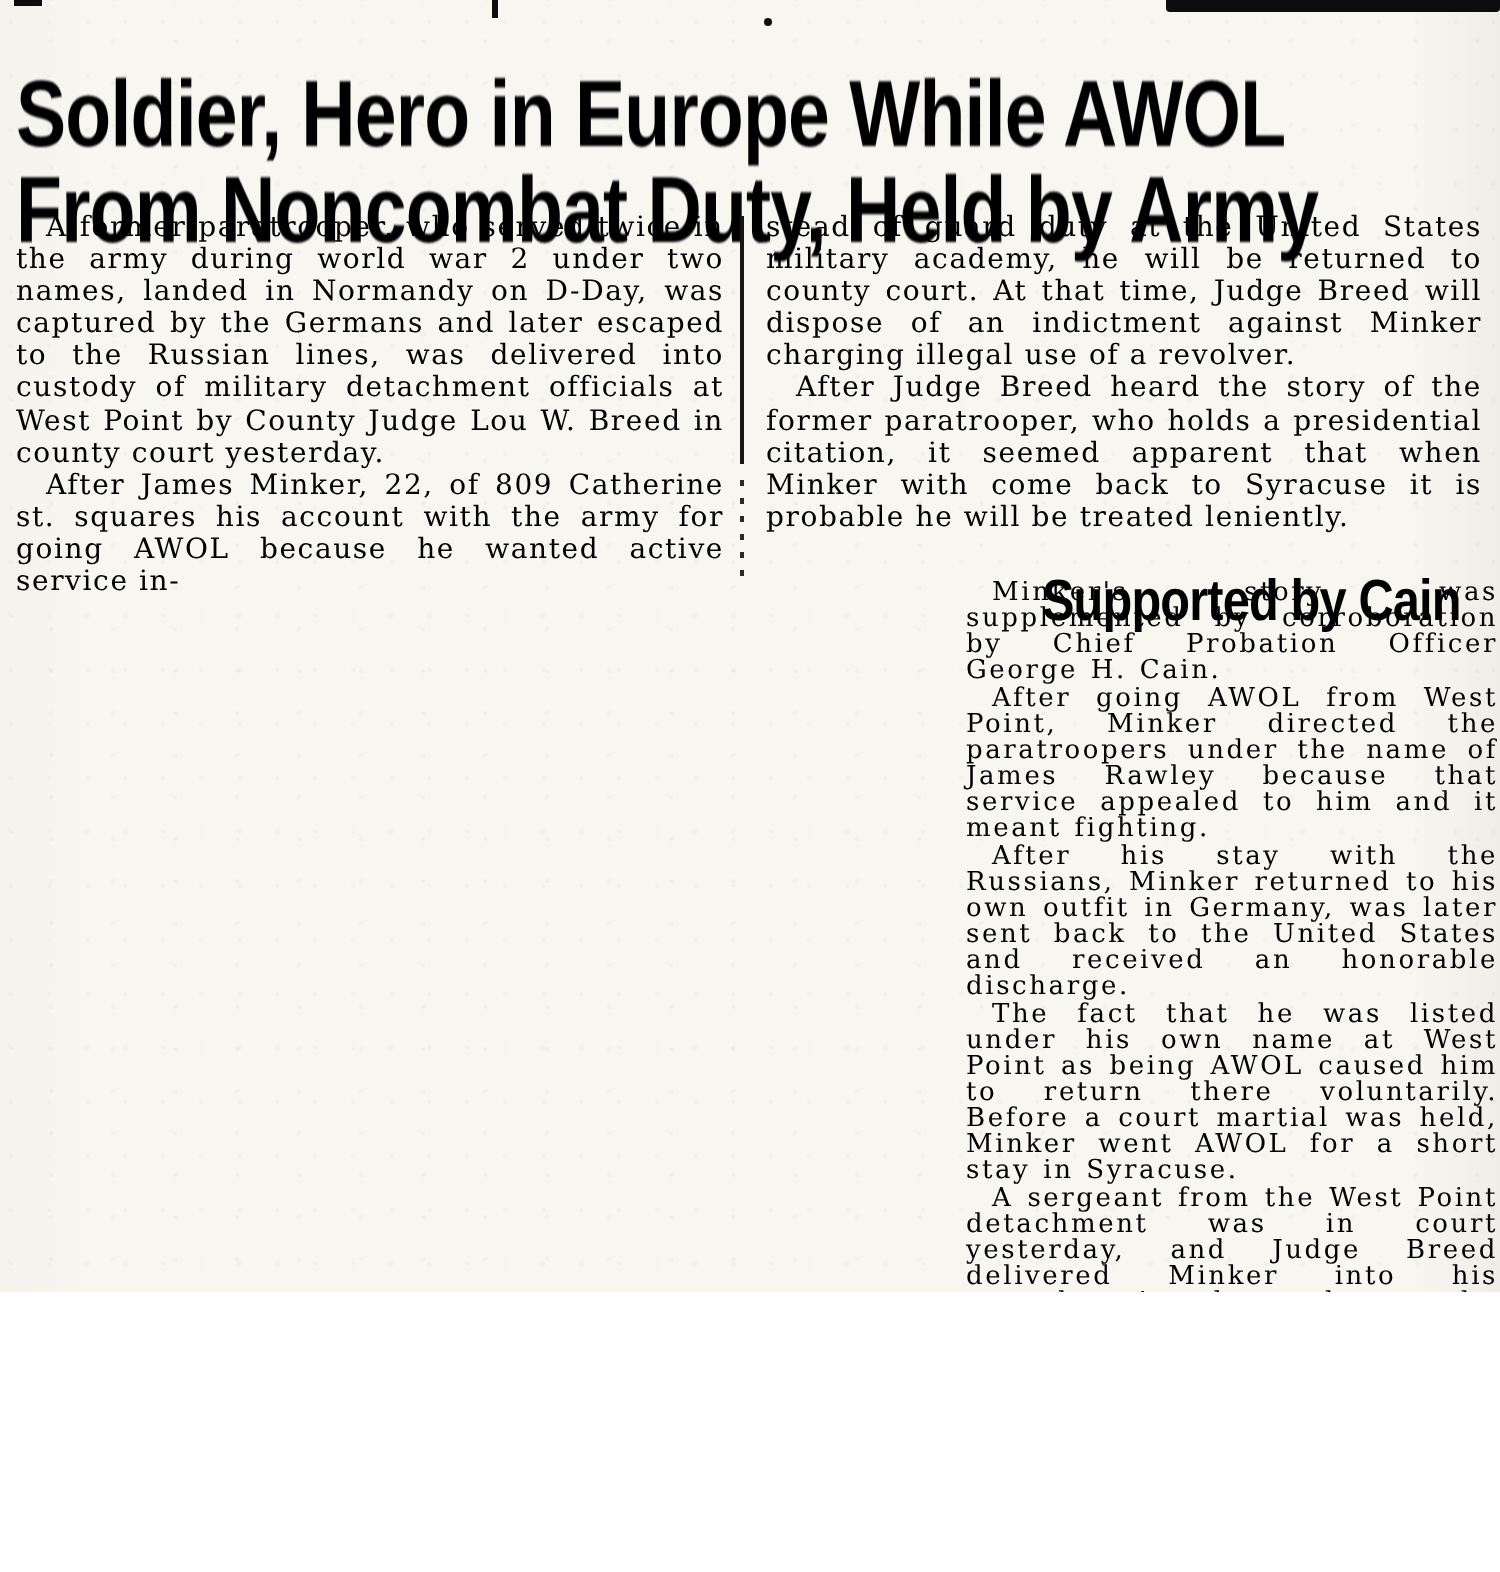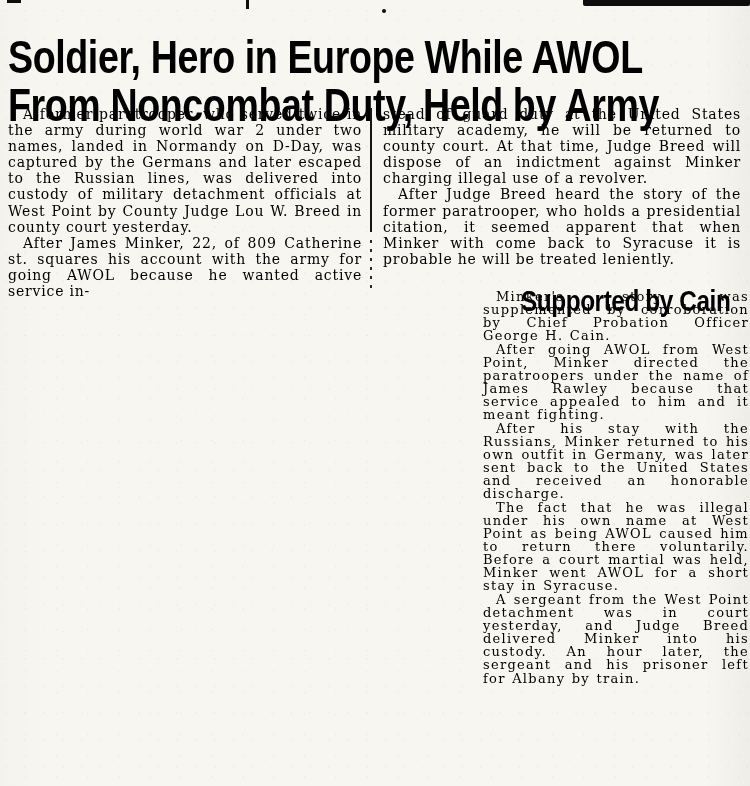--- a/index.html
+++ b/index.html
@@ -3,21 +3,21 @@
 <meta charset="utf-8">
 <style>
   html, body {
     margin: 0;
     padding: 0;
     background: #ffffff;
   }
   #clipping {
     position: relative;
     width: 750px;
-    height: 786px;
+    height: 646px;
     overflow: hidden;
     background:
       radial-gradient(circle at 30% 40%, rgba(0,0,0,0.022) 0 1px, transparent 1.2px) 0 0 / 19px 27px,
       radial-gradient(circle at 70% 65%, rgba(0,0,0,0.028) 0 1px, transparent 1.2px) 4px 7px / 31px 21px,
       linear-gradient(90deg, rgba(0,0,0,0.015), rgba(0,0,0,0) 6%, rgba(0,0,0,0) 94%, rgba(0,0,0,0.035)),
       #f7f6f1;
     color: #1b1b1b;
     -webkit-font-smoothing: antialiased;
   }
 
@@ -149,17 +149,17 @@
   <div id="divider-dotted"></div>
 
   <h2 id="subhead">
     <span class="squeeze">Supported by Cain</span>
   </h2>
 
   <div id="story-column">
     <p>Minker's story was supplemented by corroboration by Chief Probation Officer George H. Cain.</p>
     <p>After going AWOL from West Point, Minker directed the paratroopers under the name of James Rawley because that service appealed to him and it meant fighting.</p>
     <p>After his stay with the Russians, Minker returned to his own outfit in Germany, was later sent back to the United States and received an honorable discharge.</p>
-    <p>The fact that he was illegal under his own name at West Point as being AWOL caused him to return there voluntarily. Before a court martial was held, Minker went AWOL for a short stay in Syracuse.</p>
+    <p>The fact that he was listed under his own name at West Point as being AWOL caused him to return there voluntarily. Before a court martial was held, Minker went AWOL for a short stay in Syracuse.</p>
     <p>A sergeant from the West Point detachment was in court yesterday, and Judge Breed delivered Minker into his custody. An hour later, the sergeant and his prisoner left for Albany by train.</p>
   </div>
 
 </div>
 
 </body></html>

